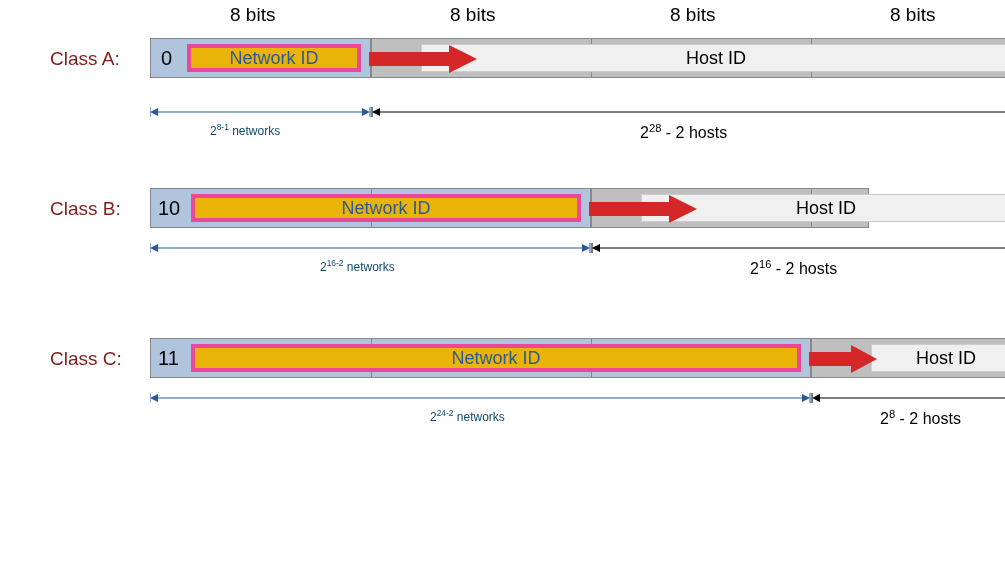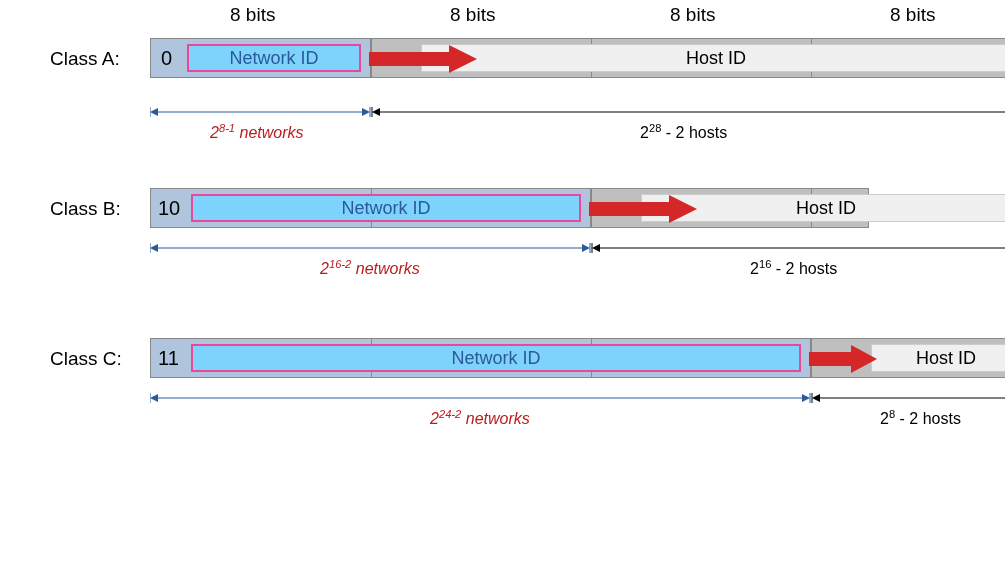--- a/index.html
+++ b/index.html
@@ -16,21 +16,21 @@
   }
   .bits-header {
     position: absolute;
     top: 4px;
     font-size: 19px;
     color: #000;
   }
   .class-label {
     position: absolute;
     font-size: 19px;
-    color: #000000;
+    color: #7f1d1d;
   }
   .bar-outer {
     position: absolute;
     height: 40px;
     border: 1px solid #888;
     box-sizing: border-box;
   }
   .net-seg {
     position: absolute;
     top: 0;
@@ -50,22 +50,22 @@
     position: absolute;
     top: 0;
     bottom: 0;
     width: 0;
     border-left: 1px solid #888;
   }
   .net-id-box {
     position: absolute;
     top: 5px;
     height: 28px;
-    background: #7dd3fc;
-    border: 2px solid #ec4899;
+    background: #eab308;
+    border: 4px solid #ec4899;
     box-sizing: border-box;
     display: flex;
     align-items: center;
     justify-content: center;
     font-size: 18px;
     color: #2a5a9a;
   }
   .host-id-box {
     position: absolute;
     top: 5px;
@@ -88,23 +88,22 @@
   .red-arrow {
     position: absolute;
   }
   .borrow-text {
     position: absolute;
     font-size: 16px;
     color: #d62728;
   }
   .dim-label-net {
     position: absolute;
-    font-size: 16px;
-    color: #b91c1c;
-    font-style: italic;
+    font-size: 12px;
+    color: #0c4a6e;
   }
   .dim-label-host {
     position: absolute;
     font-size: 16px;
     color: #000;
   }
   sup { font-size: 0.7em; }
   .caption {
     position: absolute;
     font-weight: bold;

